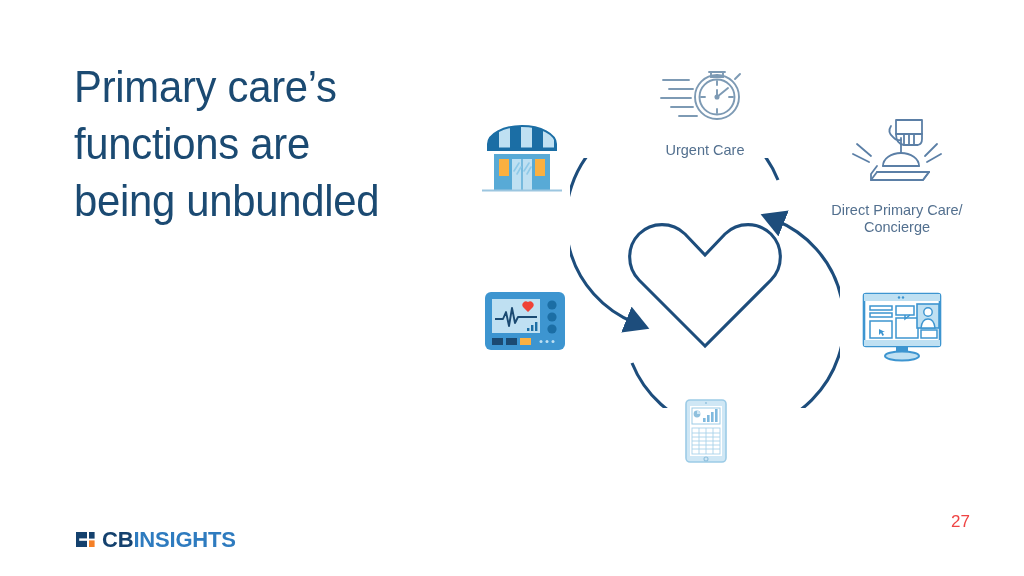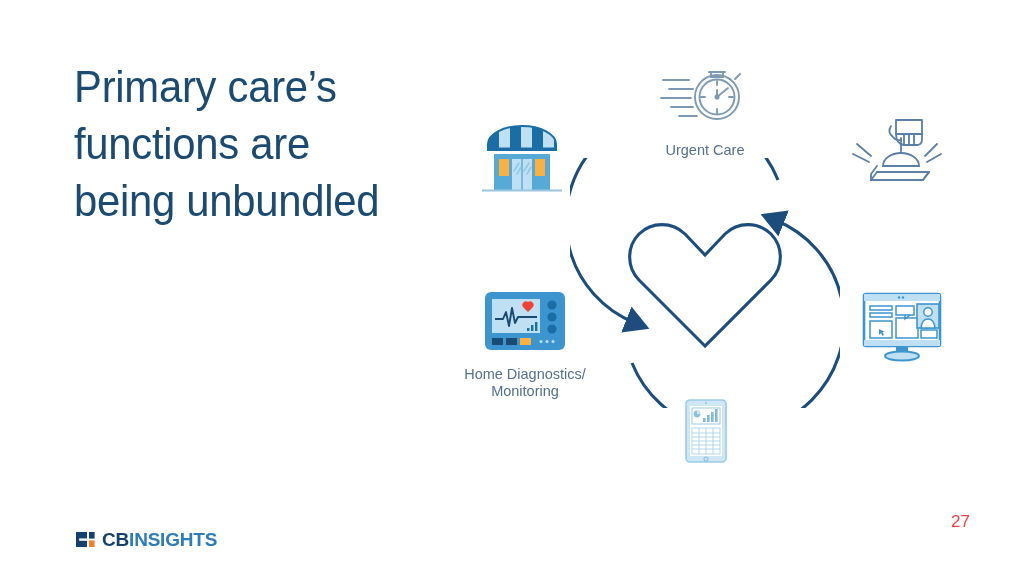--- a/index.html
+++ b/index.html
@@ -38,21 +38,21 @@
   .n-tele     {left:392px;top:240px;width:160px;}
   .n-home     {left:0px;  top:238px;width:190px;}
   .n-med      {left:178px;top:350px;width:195px;}
 
   
   .center-art{position:absolute;left:140px;top:110px;width:270px;height:250px;}
 
   
   .footer-logo{position:absolute;left:76px;top:530px;height:18px;display:flex;align-items:center;}
   .logo-mark{position:relative;width:21px;height:15px;margin-right:5px;}
-  .logo-text{font-size:19px;font-weight:700;letter-spacing:-0.2px;line-height:15px;text-align:right;}
+  .logo-text{font-size:22px;font-weight:700;letter-spacing:-0.2px;line-height:15px;text-align:right;}
   .logo-cb{color:#14416e;}
   .logo-ins{color:#2e7bbf;font-weight:600;}
   .page-num{
     position:absolute;right:54px;top:512px;
     font-size:17px;color:#ef4444;
   }
 </style>
 </head>
 <body>
 
@@ -185,20 +185,22 @@
             <line x1="60" y1="27" x2="60" y2="37"></line>
             <line x1="65" y1="27" x2="65" y2="37"></line>
 
             <line x1="8" y1="36" x2="22" y2="48"></line>
             <line x1="4" y1="46" x2="20" y2="54"></line>
             <line x1="88" y1="36" x2="76" y2="48"></line>
             <line x1="92" y1="46" x2="78" y2="54"></line>
           </g>
         </svg>
       </span>
+      <span class="lbl">Direct Primary Care/
+Concierge</span>
     </div>
 
     <div class="node n-tele">
       <span class="glyph">
         <svg width="98" height="76" viewBox="0 0 98 76">
 
           <rect x="11" y="6" width="76" height="52" rx="2" fill="#ffffff" stroke="#3d95d0" stroke-width="2.6"></rect>
           <rect x="11" y="6" width="76" height="7" fill="#bfe0f2"></rect>
           <circle cx="46" cy="9.5" r="1.2" fill="#3d95d0"></circle>
           <circle cx="50" cy="9.5" r="1.2" fill="#3d95d0"></circle>
@@ -251,22 +253,20 @@
           <rect x="13" y="52" width="11" height="7" fill="#1b4a72"></rect>
           <rect x="27" y="52" width="11" height="7" fill="#1b4a72"></rect>
           <rect x="41" y="52" width="11" height="7" fill="#fbb040"></rect>
           <g fill="#bfe0f2">
             <circle cx="62" cy="55.5" r="1.5"></circle>
             <circle cx="68" cy="55.5" r="1.5"></circle>
             <circle cx="74" cy="55.5" r="1.5"></circle>
           </g>
         </svg>
       </span>
-      <span class="lbl">Home Diagnostics/
-Monitoring</span>
     </div>
 
     <div class="node n-med">
       <span class="glyph">
         <svg width="56" height="66" viewBox="0 0 56 66">
           <rect x="8" y="2" width="40" height="62" rx="4" fill="#cfe7f5" stroke="#9ccbe6" stroke-width="1.6"></rect>
           <rect x="12" y="8" width="32" height="50" fill="#ffffff"></rect>
           <circle cx="28" cy="5" r="0.9" fill="#8fc0dd"></circle>
           <circle cx="28" cy="61" r="2" fill="none" stroke="#8fc0dd" stroke-width="1.1"></circle>
 

